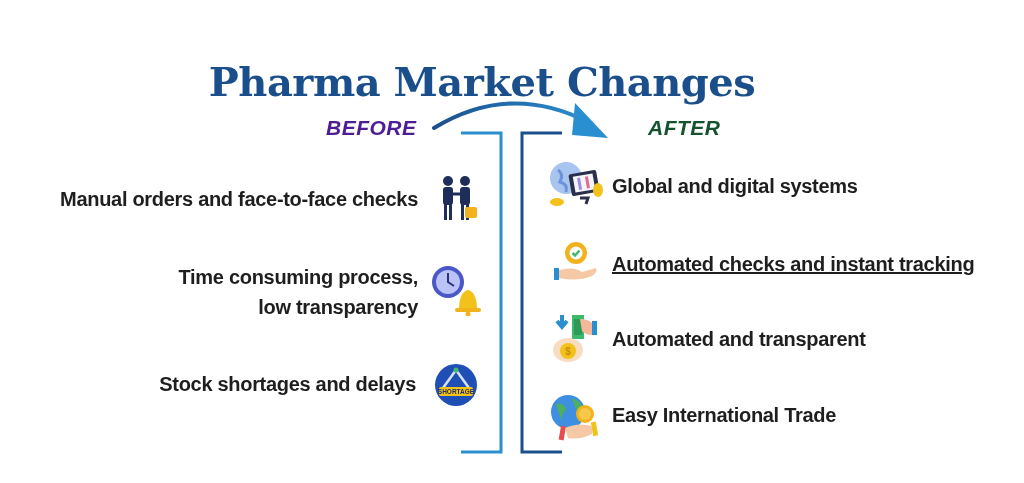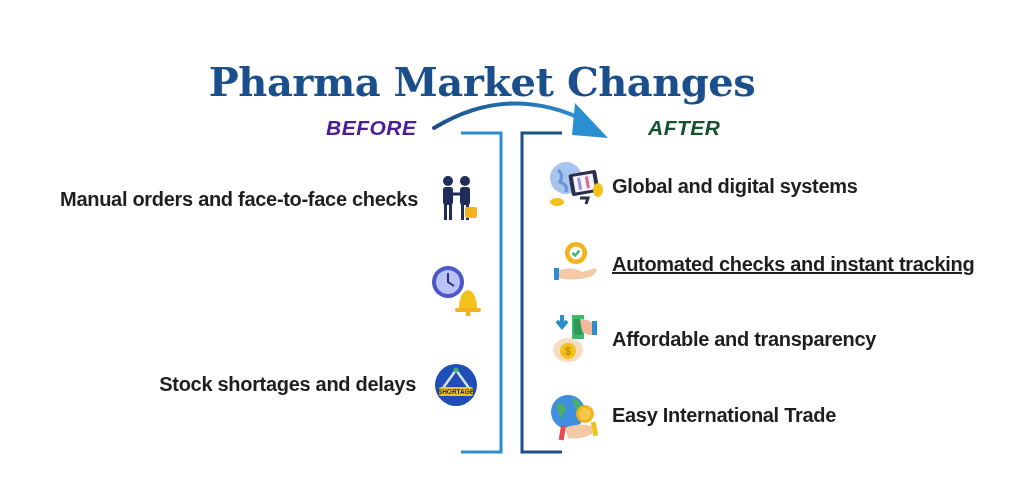--- a/index.html
+++ b/index.html
@@ -51,20 +51,22 @@
     <rect x="12" y="32" width="3" height="16" fill="#1e2d5a"></rect>
       <rect x="17" y="32" width="3" height="16" fill="#1e2d5a"></rect>
     <rect x="29" y="32" width="3" height="16" fill="#1e2d5a"></rect>
       <rect x="34" y="32" width="3" height="16" fill="#1e2d5a"></rect>
     <path d="M21 22 L28 22" stroke="#1e2d5a" stroke-width="3"></path>
     <rect x="33" y="35" width="12" height="11" rx="2" fill="#f2b21b"></rect>
   </svg>
 </div>
 
 <div class="item-text left-text" style="right:606px; top:262px;">
+  <div>Time consuming process,</div>
+  <div>low transparency</div>
 </div>
 <div class="icon" style="left:430px; top:264px;">
   <svg width="52" height="52" viewBox="0 0 52 52">
     <circle cx="18" cy="18" r="16" fill="#4b57c9"></circle>
     <circle cx="18" cy="18" r="12" fill="#b9c3f5"></circle>
     <path d="M18 9 L18 18 L24 22" stroke="#2b2f7a" stroke-width="2" fill="none"></path>
     <path d="M29 46 Q 29 28 38 26 Q 47 28 47 46 Z" fill="#f2c21b"></path>
     <rect x="25" y="44" width="26" height="4" rx="2" fill="#f2b21b"></rect>
     <circle cx="38" cy="50" r="2.5" fill="#f2b21b"></circle>
   </svg>
@@ -114,21 +116,21 @@
     <path d="M10 2 L10 12 M5 8 L10 14 L15 8" stroke="#2a8fd0" stroke-width="4" fill="none"></path>
     <rect x="20" y="2" width="12" height="24" fill="#3cb96b"></rect>
     <rect x="22" y="6" width="8" height="16" fill="#2e9a58"></rect>
     <path d="M28 6 Q 36 6 40 10 L40 22 Q 34 22 30 18 Z" fill="#f5b89a"></path>
     <rect x="40" y="8" width="5" height="14" fill="#2a8fd0"></rect>
     <ellipse cx="16" cy="37" rx="15" ry="12" fill="#f7dcc2"></ellipse>
     <circle cx="16" cy="38" r="8" fill="#f2c21b"></circle>
     <text x="16" y="42" text-anchor="middle" font-size="10" font-weight="bold" fill="#c98a0b" font-family="Liberation Sans, sans-serif">$</text>
   </svg>
 </div>
-<div class="item-text" style="left:612px; top:324px;">Affordable and transparency</div>
+<div class="item-text" style="left:612px; top:324px;">Automated and transparent</div>
 
 <div class="icon" style="left:550px; top:392px;">
   <svg width="52" height="52" viewBox="0 0 52 52">
     <circle cx="18" cy="20" r="17" fill="#3f8fe0"></circle>
     <path d="M6 12 Q 14 10 16 18 Q 10 24 12 30" fill="#4cb05e"></path>
     <path d="M22 6 Q 30 8 32 16 L 26 18 Z" fill="#4cb05e"></path>
     <circle cx="35" cy="22" r="9" fill="#f2b21b"></circle>
     <circle cx="35" cy="22" r="6" fill="#f6c94a"></circle>
     <rect x="10" y="34" width="5" height="14" fill="#e84b4b" transform="rotate(10 12 40)"></rect>
     <rect x="42" y="30" width="5" height="14" fill="#f2c21b" transform="rotate(-10 44 37)"></rect>

